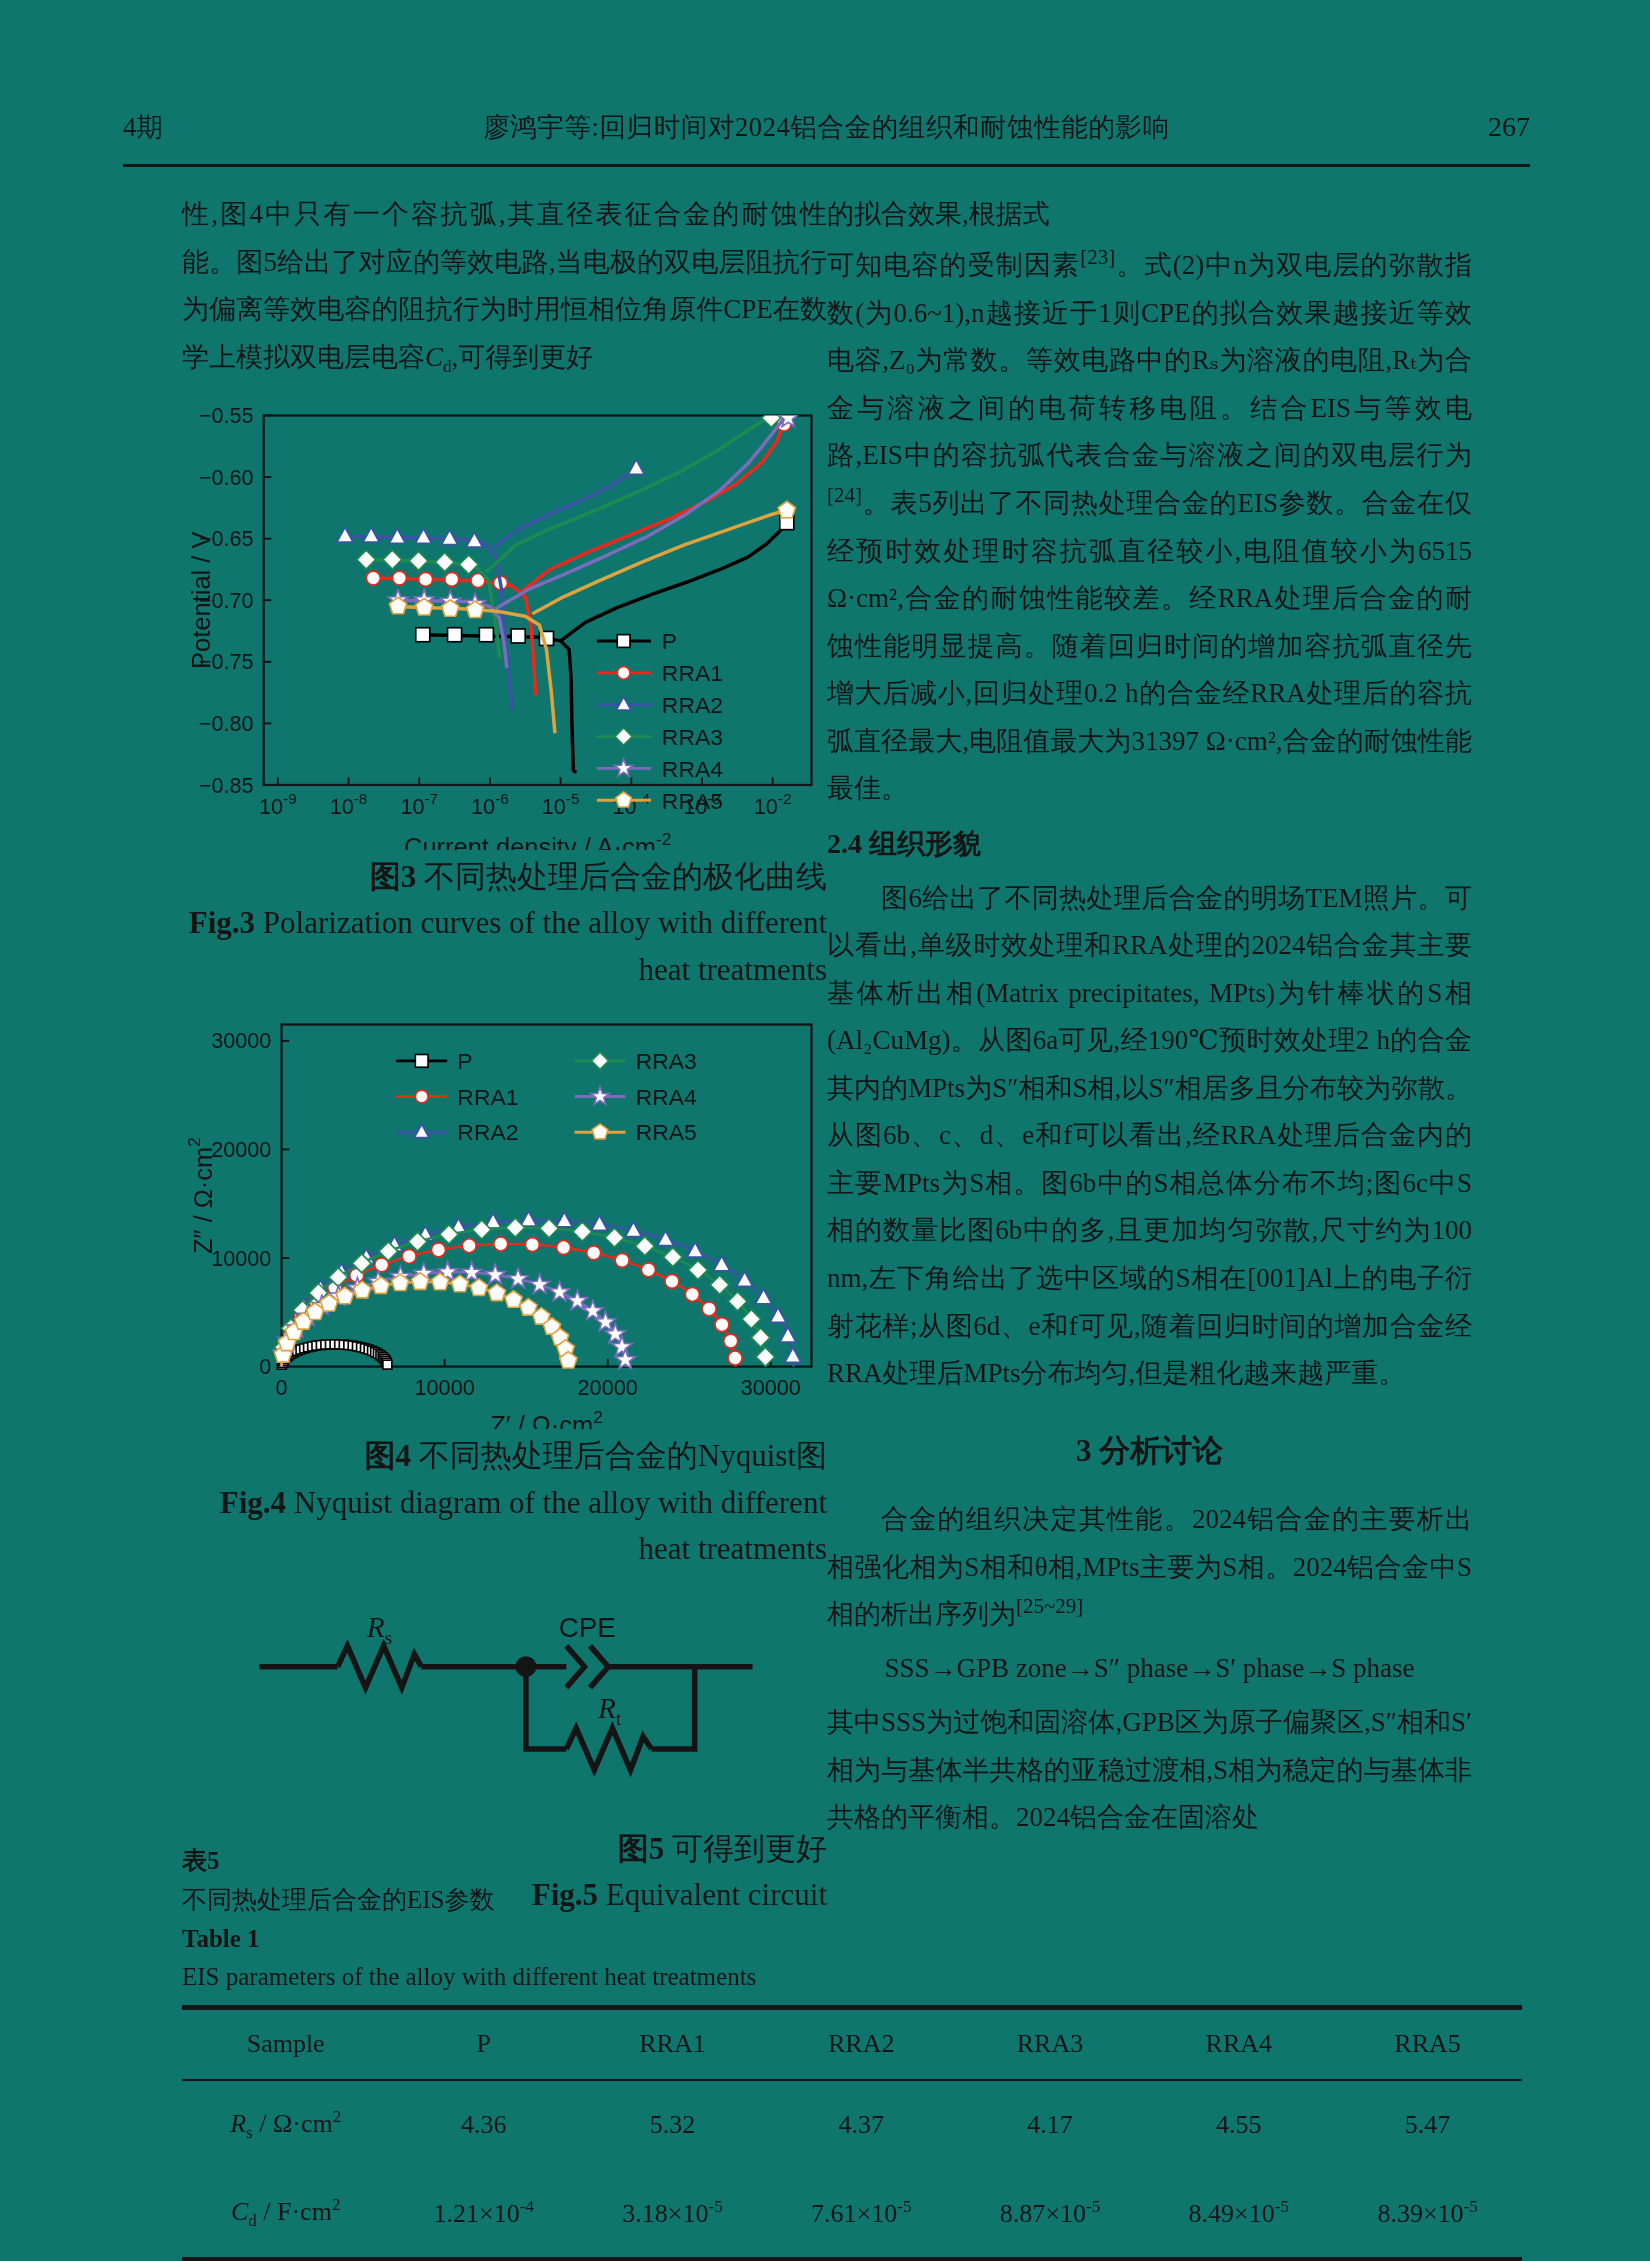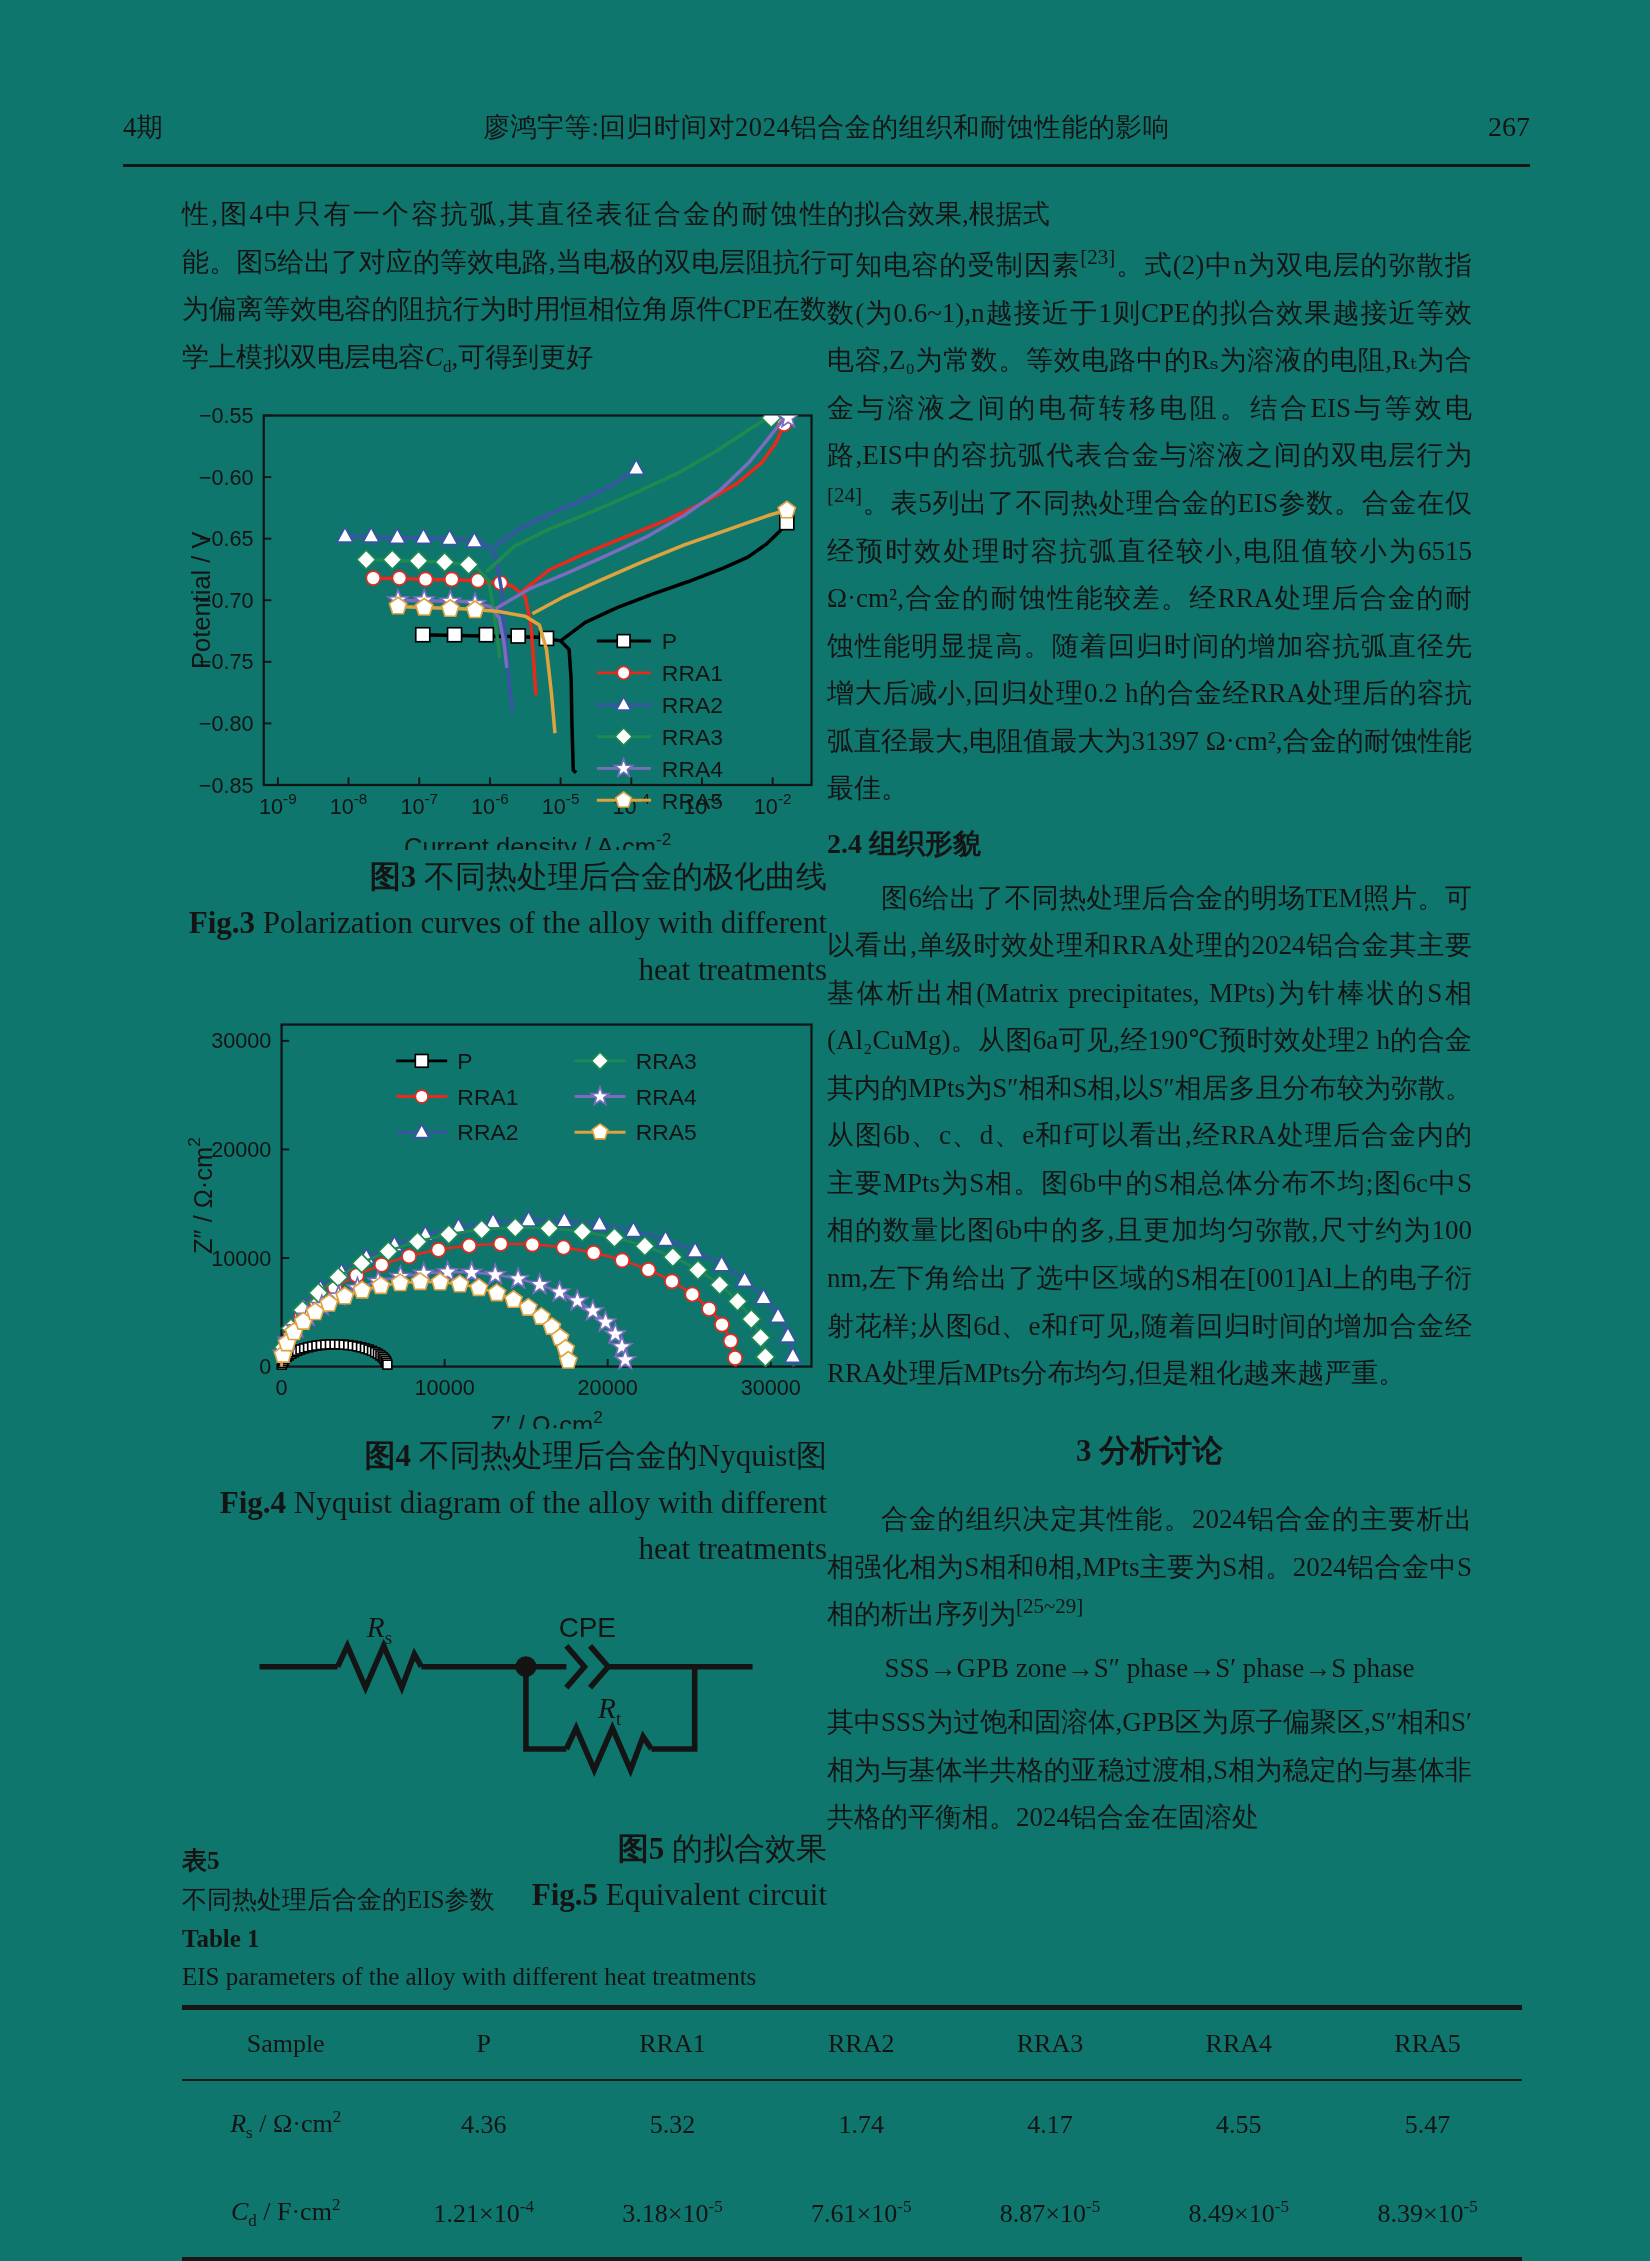--- a/index.html
+++ b/index.html
@@ -419,21 +419,21 @@
               <line x1="528" y1="78" x2="735" y2="78" stroke="#141414" stroke-width="8" fill="none" stroke-linejoin="miter"></line>
               <polyline points="410,78 410,196 468,196" stroke="#141414" stroke-width="8" fill="none" stroke-linejoin="miter"></polyline>
               <polyline points="468,196 482,166 508,226 534,166 560,226 578,178 590,196" stroke="#141414" stroke-width="8" fill="none" stroke-linejoin="miter"></polyline>
               <polyline points="590,196 652,196 652,78" stroke="#141414" stroke-width="8" fill="none" stroke-linejoin="miter"></polyline>
               <text x="200" y="36" font-size="42" text-anchor="middle" fill="#141414" font-family="&quot;Liberation Serif&quot;,&quot;DejaVu Serif&quot;,serif" font-style="italic">R<tspan dy="10" font-size="27" font-style="normal">s</tspan></text>
               <text x="498" y="36" font-size="40" text-anchor="middle" fill="#141414" font-family="&quot;Liberation Sans&quot;,&quot;DejaVu Sans&quot;,sans-serif">CPE</text>
               <text x="530" y="152" font-size="42" text-anchor="middle" fill="#141414" font-family="&quot;Liberation Serif&quot;,&quot;DejaVu Serif&quot;,serif" font-style="italic">R<tspan dy="10" font-size="27" font-style="normal">t</tspan></text>
             </g>
           </svg>
         <div class="figcap" style="margin-top:39px;">
-          <span class="capline"><b>图5</b>&nbsp;<span>的拟合效果</span></span>
+          <span class="capline"><b>图5</b>&nbsp;<span>可得到更好</span></span>
           <span class="en"><b>Fig.5</b>&nbsp;<span>Equivalent circuit</span></span>
         </div>
       </div>
     </div>
 
     <div class="col">
       <p class="para"><span>的拟合效果,根据式</span></p>
 
 
       <p class="para"><span>可知电容的受制因素</span><sup class="ref">[23]</sup><span>。式(2)中n为双电层的弥散指数(为0.6~1),n越接近于1则CPE的拟合效果越接近等效电容,Z₀为常数。等效电路中的Rₛ为溶液的电阻,Rₜ为合金与溶液之间的电荷转移电阻。结合EIS与等效电路,EIS中的容抗弧代表合金与溶液之间的双电层行为</span><sup class="ref">[24]</sup><span>。表5列出了不同热处理合金的EIS参数。合金在仅经预时效处理时容抗弧直径较小,电阻值较小为6515 Ω·cm²,合金的耐蚀性能较差。经RRA处理后合金的耐蚀性能明显提高。随着回归时间的增加容抗弧直径先增大后减小,回归处理0.2 h的合金经RRA处理后的容抗弧直径最大,电阻值最大为31397 Ω·cm²,合金的耐蚀性能最佳。</span></p>
@@ -467,21 +467,21 @@
             <th>RRA3</th>
             <th>RRA4</th>
             <th>RRA5</th>
           </tr>
         </thead>
       <tbody id="eis-body">
           <tr>
             <td class="rowlab"><i>R</i><sub>s</sub> / Ω·cm<sup>2</sup></td>
             <td>4.36</td>
             <td>5.32</td>
-            <td>1.74</td>
+            <td>4.37</td>
             <td>4.17</td>
             <td>4.55</td>
             <td>5.47</td>
           </tr>
           <tr>
             <td class="rowlab"><i>C</i><sub>d</sub> / F·cm<sup>2</sup></td>
             <td>1.21×10<sup>-4</sup></td>
             <td>3.18×10<sup>-5</sup></td>
             <td>7.61×10<sup>-5</sup></td>
             <td>8.87×10<sup>-5</sup></td>

